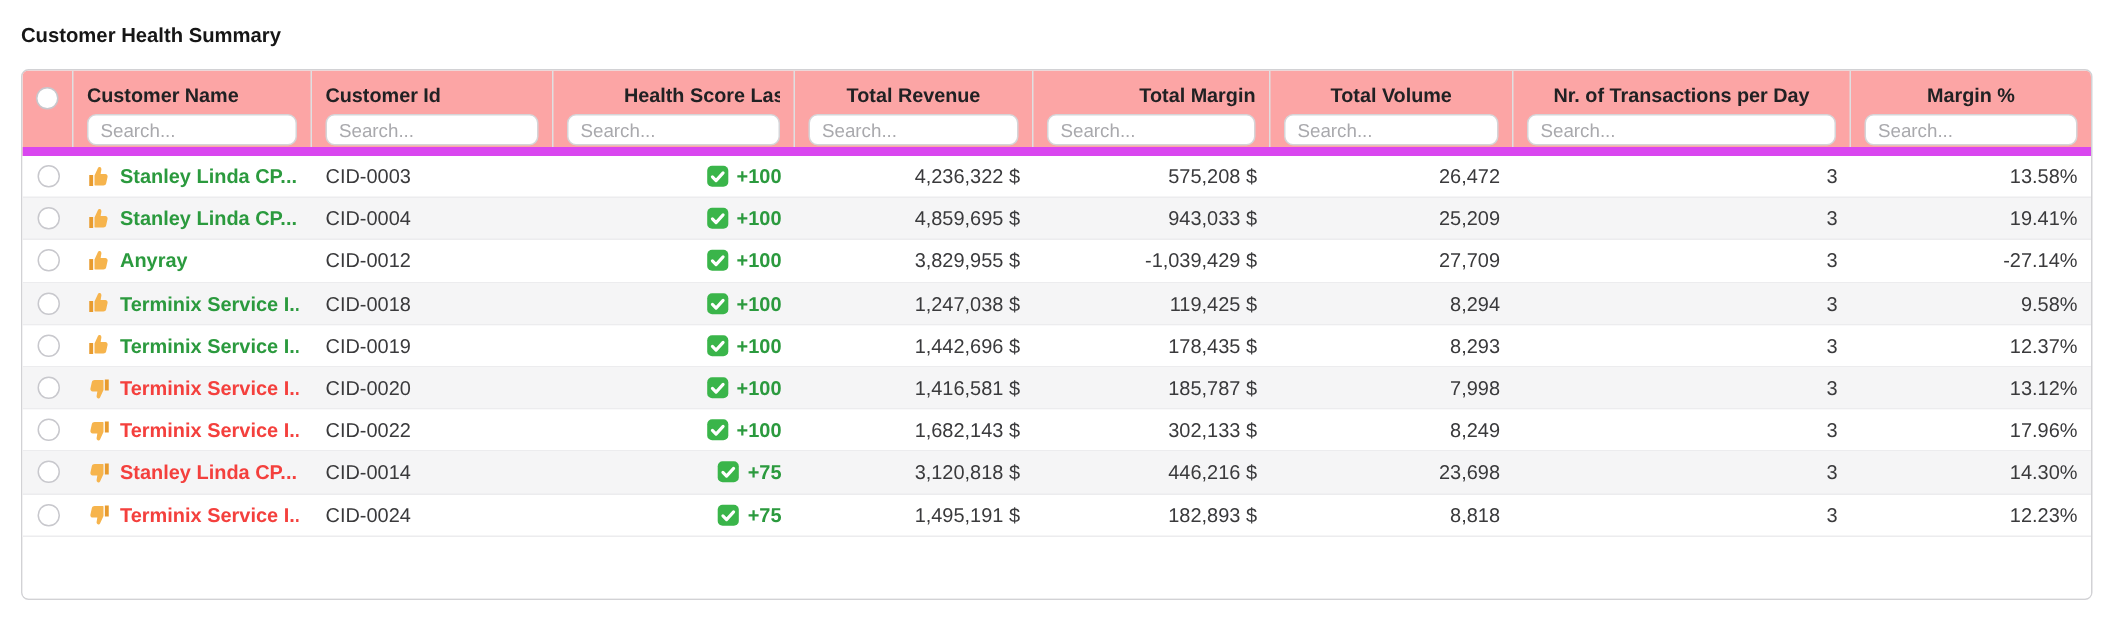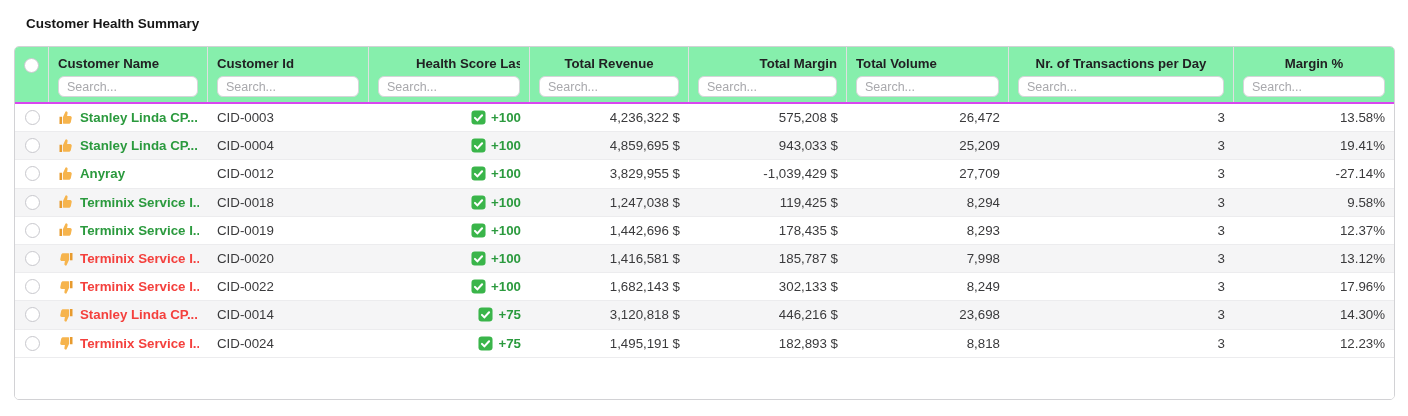--- a/index.html
+++ b/index.html
@@ -2,31 +2,31 @@
 <html><head>
 <meta charset="utf-8">
 <style>
   html,body{margin:0;padding:0;}
   body{
     width:1408px;height:416px;position:relative;overflow:hidden;
     background:#ffffff;
     font-family:"Liberation Sans", sans-serif;
   }
   .page-title{
-    position:absolute;left:26px;top:16px;
+    position:absolute;left:14px;top:16px;
     font-size:13.5px;font-weight:700;color:#161616;
   }
   .card{
     position:absolute;left:14px;top:46px;width:1381px;height:354px;
     box-sizing:border-box;border:1px solid #d2d2d5;border-radius:5px;
     background:#ffffff;overflow:hidden;display:flex;flex-direction:column;
   }
   .thead{
     display:flex;flex:none;height:57px;box-sizing:border-box;
-    background:#86efac;border-bottom:2px solid #d946ef;
+    background:#fca5a5;border-bottom:6px solid #d946ef;
   }
   .hcell{
     box-sizing:border-box;flex:none;padding:7px 9px 0;
     border-right:1px solid #dfdfe1;
   }
   .hcell:last-child{border-right:none;flex:1;}
   .hcell.c-select{display:flex;justify-content:center;padding:11px 0 0;}
   .hlabel{
     font-size:13.2px;font-weight:700;color:#212123;
     white-space:nowrap;height:19px;line-height:19px;overflow:hidden;
@@ -85,21 +85,21 @@
       </div>
       <div class="hcell" style="width: 159px;">
         <div class="hlabel" style="text-align: center;">Total Revenue</div>
         <input class="hsearch" placeholder="Search..." style="">
       </div>
       <div class="hcell" style="width: 158px;">
         <div class="hlabel" style="text-align: right;">Total Margin</div>
         <input class="hsearch" placeholder="Search..." style="">
       </div>
       <div class="hcell" style="width: 162px;">
-        <div class="hlabel" style="text-align: left;">Total Volume</div>
+        <div class="hlabel" style="text-align: center;">Total Volume</div>
         <input class="hsearch" placeholder="Search..." style="">
       </div>
       <div class="hcell" style="width: 225px;">
         <div class="hlabel" style="text-align: center;">Nr. of Transactions per Day</div>
         <input class="hsearch" placeholder="Search..." style="">
       </div>
       <div class="hcell" style="width: 161px;">
         <div class="hlabel" style="text-align: center;">Margin %</div>
         <input class="hsearch" placeholder="Search..." style="">
       </div>

